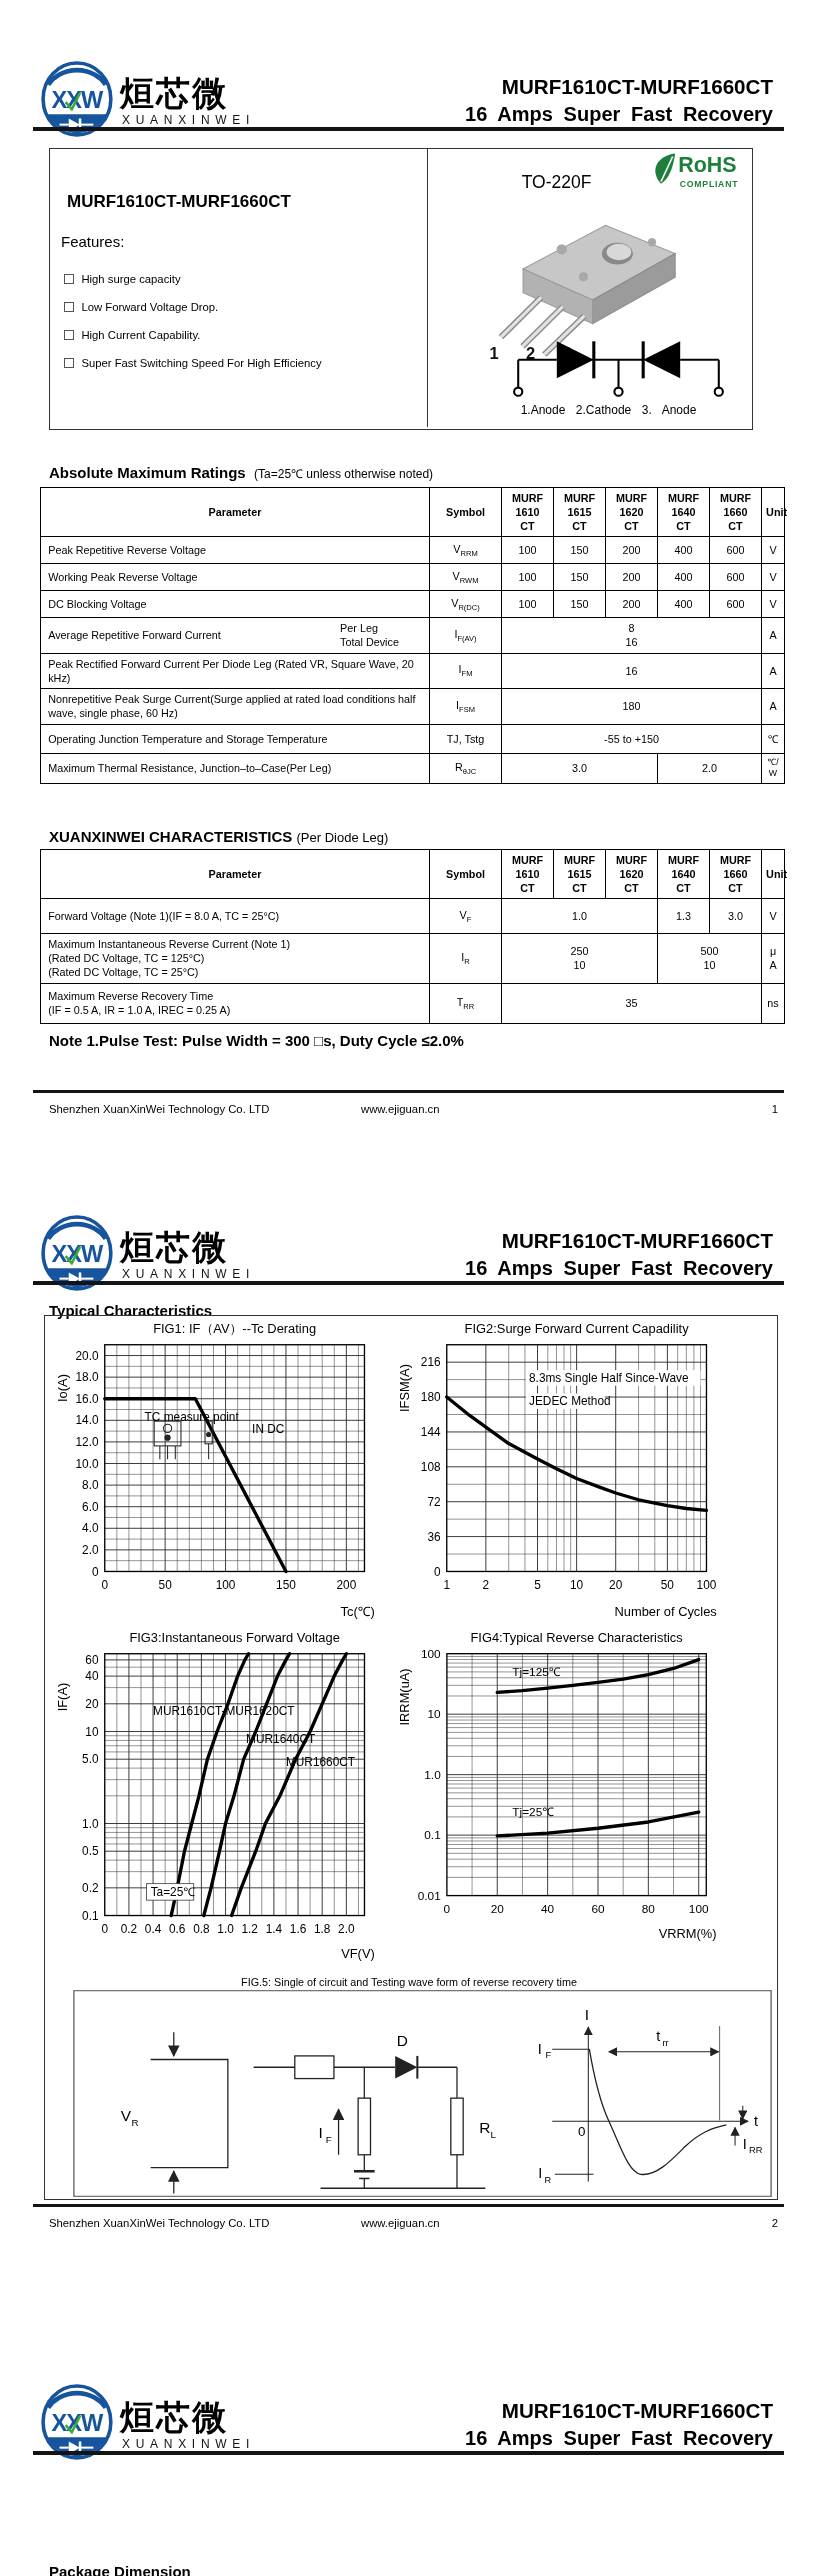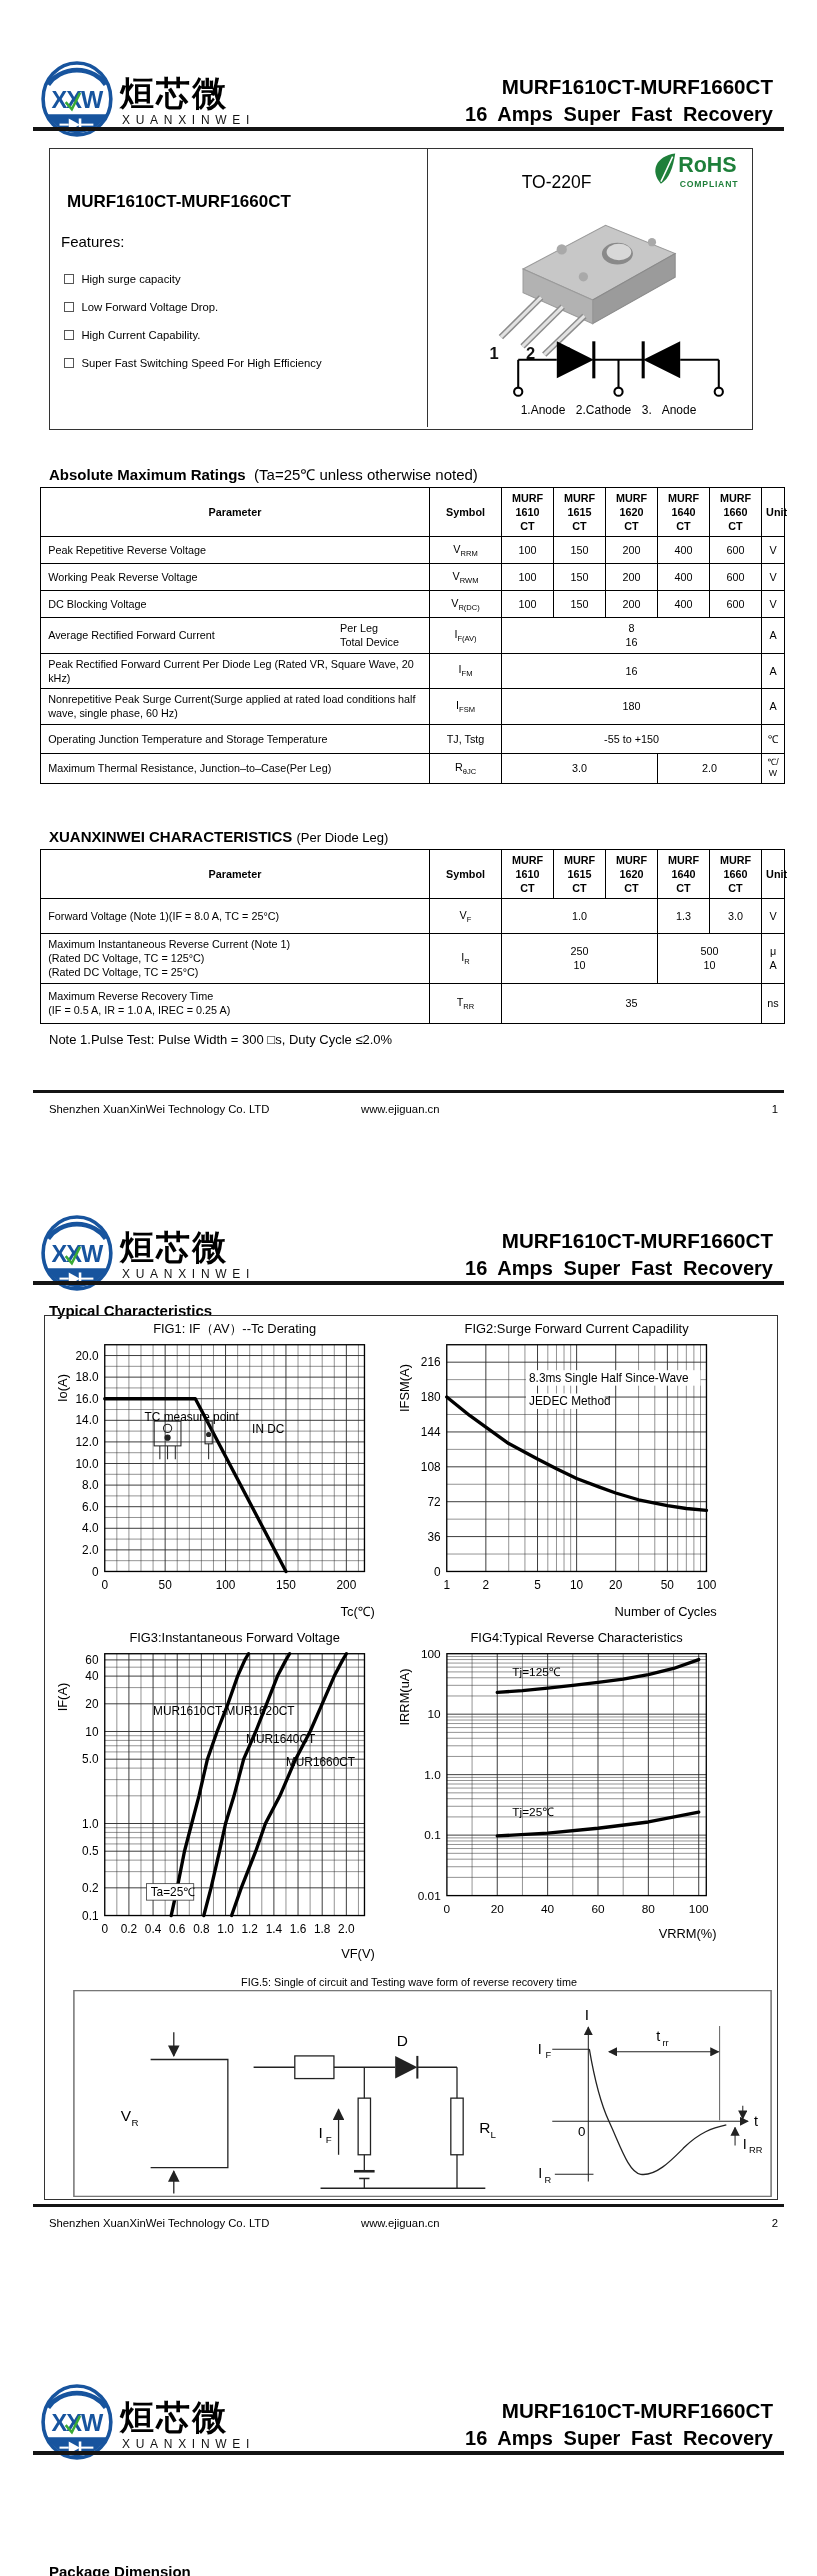--- a/index.html
+++ b/index.html
@@ -17,23 +17,23 @@
   .pbox{position:absolute;border:1px solid #333;}
   .divline{position:absolute;background:#333;}
   .part-title{position:absolute;font-size:17px;font-weight:600;}
   .features-h{position:absolute;font-size:15px;}
   .feat{position:absolute;font-size:11.3px;white-space:nowrap;}
   .cb{display:inline-block;width:8.2px;height:8.2px;border:1px solid #555;margin-right:7.2px;vertical-align:-1px;}
   .to220f{position:absolute;font-size:17.5px;text-align:center;}
   .pincap{position:absolute;font-size:12px;text-align:center;word-spacing:7.2px;}
   
   .sec-h{position:absolute;font-size:15px;font-weight:700;white-space:nowrap;}
-  .sec-h .cond{font-size:15px;font-weight:400;}
+  .sec-h .cond{font-size:12px;font-weight:400;}
   .sec-h .cond2{font-size:13px;font-weight:400;}
-  .note{position:absolute;font-size:13px;}
+  .note{position:absolute;font-size:15px;font-weight:bold;}
   
   table.dt{position:absolute;border-collapse:collapse;table-layout:fixed;background:#fff;}
   table.dt td,table.dt th{border:1px solid #000;font-size:10.8px;font-weight:400;
      text-align:center;vertical-align:middle;padding:3.1px 4.1px;line-height:1.3;}
   table.dt{border:1.5px solid #000;}
   table.dt .pl{text-align:left;padding-left:7.2px;}
   .pre{white-space:pre-line;}
   table.dt th{font-weight:700;margin-top:28px;}
   sub{font-size:70%;}
   .p2wrap{display:flex;justify-content:space-between;align-items:center;}
@@ -185,21 +185,21 @@
       <td>100</td>
       <td>150</td>
       <td>200</td>
       <td>400</td>
       <td>600</td>
       <td>V</td>
     </tr>
     <tr style="height:33px">
       <td class="pl">
             <div class="p2wrap">
-              <span>Average Rectified Forward Current</span>
+              <span>Average Repetitive Forward Current</span>
               <span class="pre" style="text-align:left;padding-right:26px">Per Leg
 Total Device</span>
             </div>
           </td>
       <td><span>I</span><sub>F(AV)</sub></td>
       <td class="pre" colspan="5">8
 16</td>
       <td>A</td>
     </tr>
     <tr style="height:33px">

